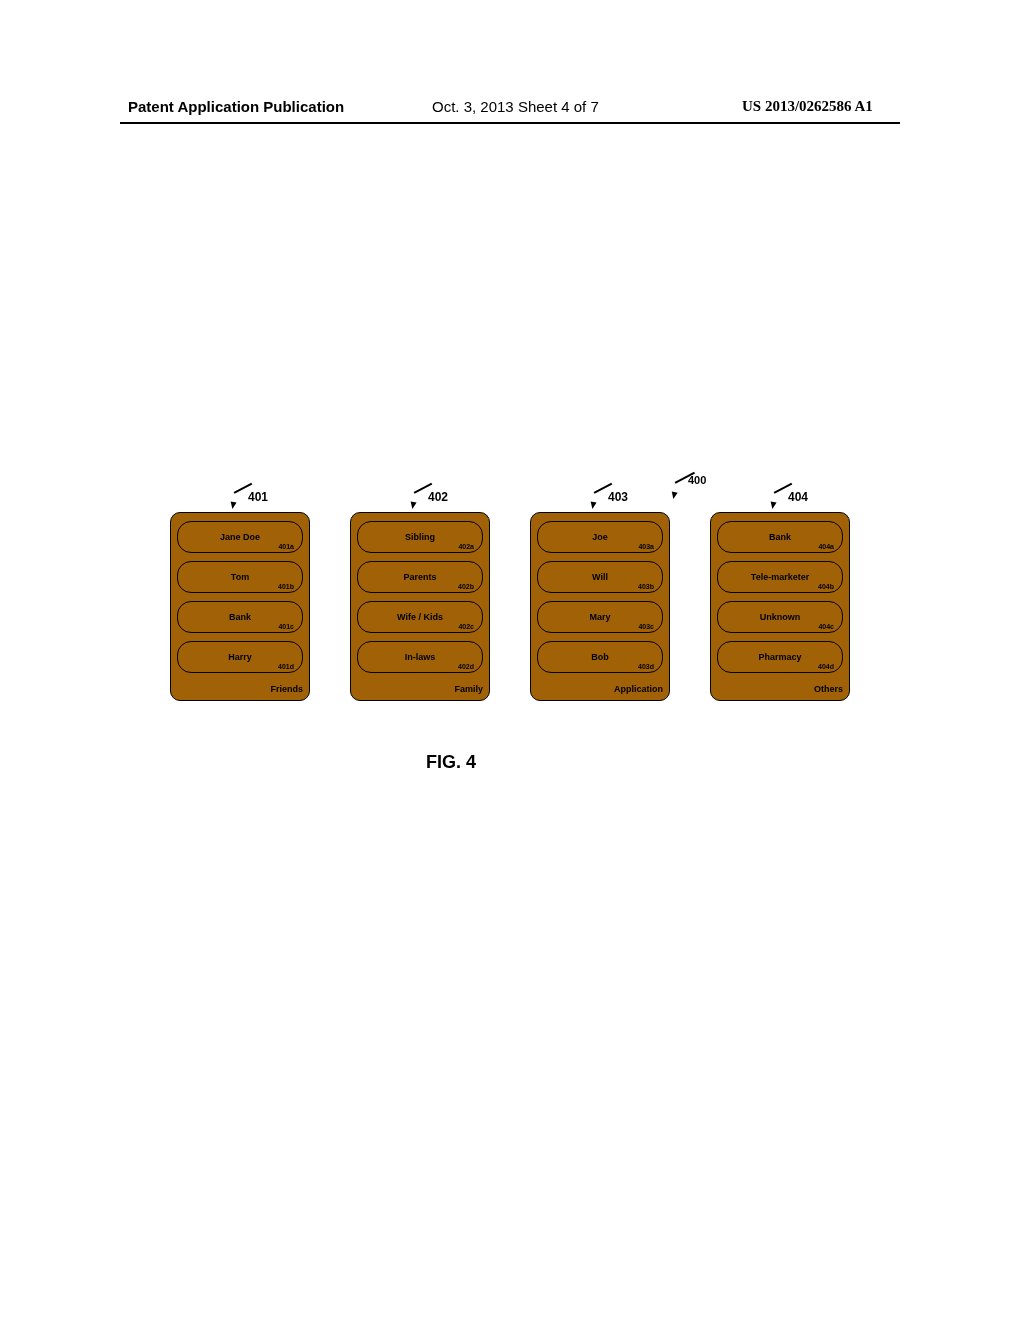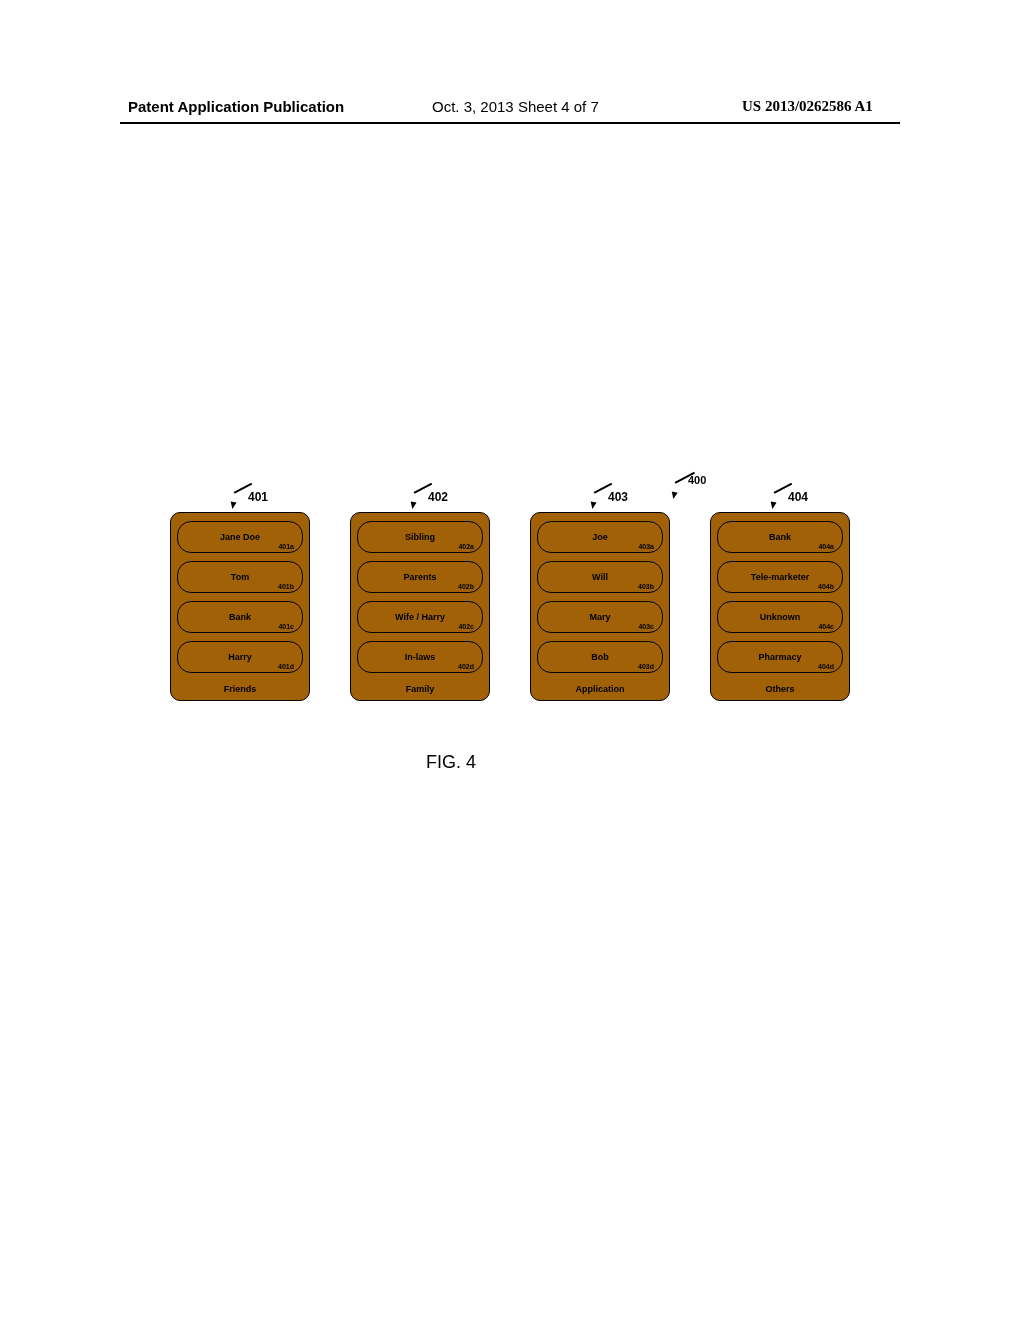--- a/index.html
+++ b/index.html
@@ -125,32 +125,32 @@
     font-weight: bold;
   }
   .item .sub {
     position: absolute;
     right: 8px;
     bottom: 2px;
     font-size: 7px;
     font-weight: bold;
   }
   .group-label {
-    text-align: center;
+    text-align: right;
     font-size: 9px;
     font-weight: bold;
     padding: 3px 0 2px 0;
   }
 
   .fig-caption {
     position: absolute;
     top: 240px;
     left: 256px;
     font-size: 18px;
-    font-weight: normal;
+    font-weight: bold;
   }
 
   .ref-400-lead {
     position: absolute;
     top: -30px;
     left: 505px;
     width: 24px;
     height: 24px;
   }
   .ref-400-lead::before {
@@ -227,21 +227,21 @@
         <div class="group">
           <div class="item">
             <span>Sibling</span>
             <span class="sub">402a</span>
           </div>
           <div class="item">
             <span>Parents</span>
             <span class="sub">402b</span>
           </div>
           <div class="item">
-            <span>Wife / Harry</span>
+            <span>Wife / Kids</span>
             <span class="sub">402c</span>
           </div>
           <div class="item">
             <span>In-laws</span>
             <span class="sub">402d</span>
           </div>
           <div class="group-label">Family</div>
         </div>
       </div>
 

